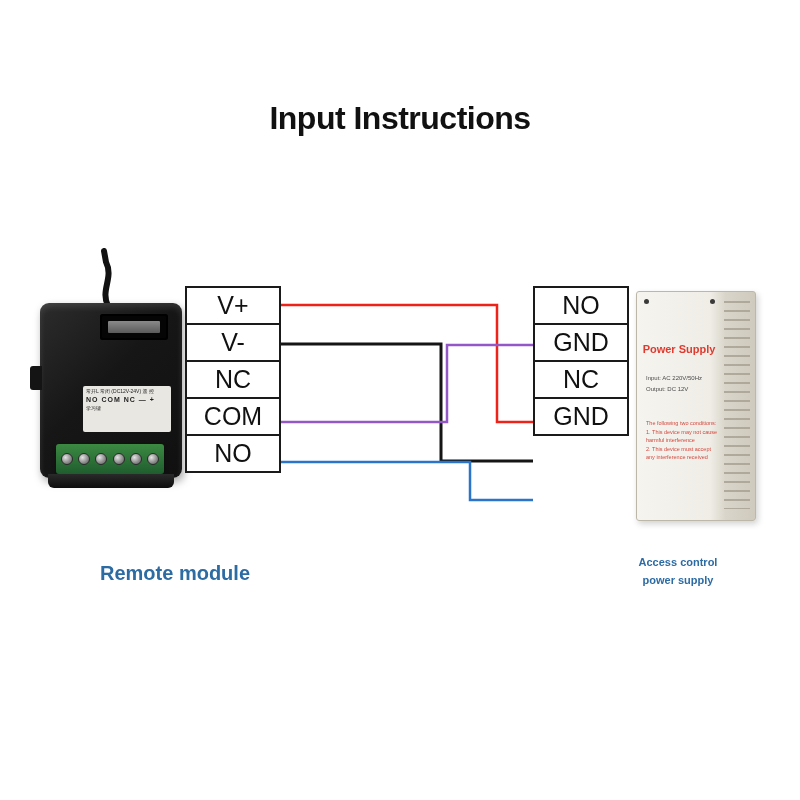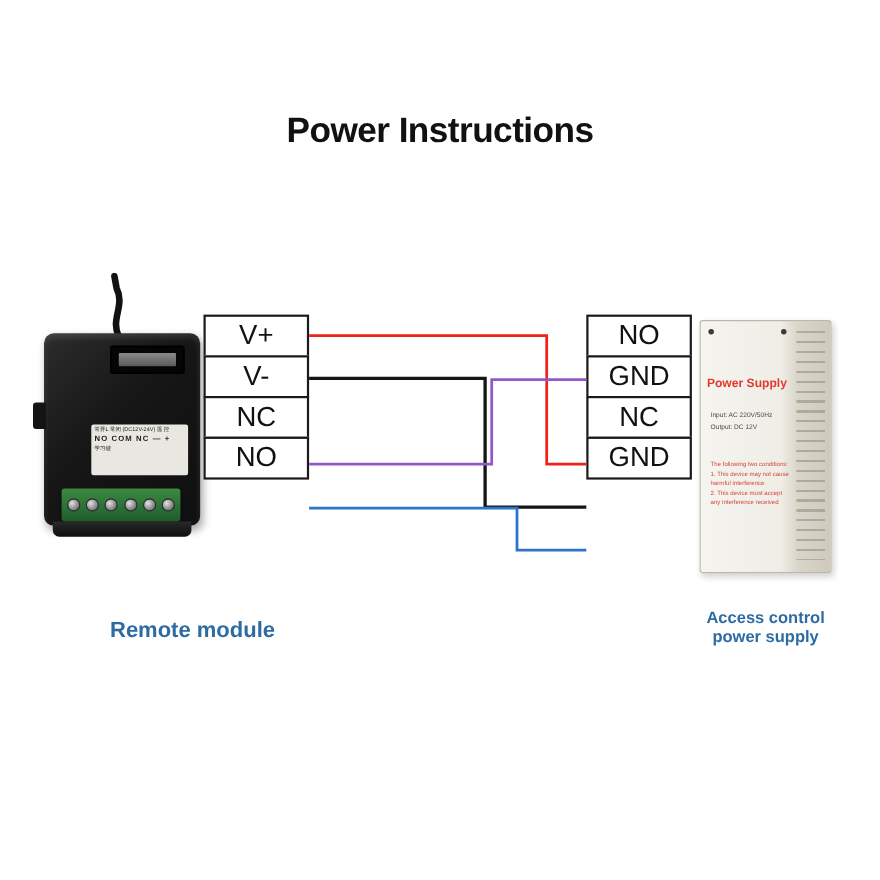--- a/index.html
+++ b/index.html
@@ -81,30 +81,30 @@
     position:absolute;left:0;top:52px;width:86px;text-align:center;
     font-size:11px;font-weight:bold;color:#e03a2f;
   }
   .psu .specs{
     position:absolute;left:10px;top:82px;width:76px;font-size:6px;line-height:11px;color:#4a4a4a;
   }
   .psu .notice{
     position:absolute;left:10px;top:128px;width:76px;font-size:5.5px;line-height:8.5px;color:#d4483e;
   }
   .caption-right{
-    position:absolute;left:630px;top:553px;width:132px;text-align:center;
-    font-size:15px;line-height:18px;color:#2d6ba3;font-weight:600;
+    position:absolute;left:612px;top:553px;width:132px;text-align:center;
+    font-size:11px;line-height:18px;color:#2d6ba3;font-weight:600;
   }
 </style>
 </head>
 <body>
 
 <div id="canvas">
 
-  <div class="title">Power Instructions</div>
+  <div class="title">Input Instructions</div>
 
   <div class="device">
     <svg width="165" height="60" style="position:absolute;left:0;top:0;">
       <path d="M80,58 C72,42 86,30 78,14 L76,3" stroke="#121212" stroke-width="6" fill="none" stroke-linecap="round"></path>
     </svg>
     <div class="body"></div>
     <div class="display">
       <div class="display-inner"></div>
     </div>
     <div class="clip"></div>
@@ -121,20 +121,21 @@
       <span class="screw"></span>
       <span class="screw"></span>
     </div>
     <div class="base"></div>
   </div>
 
   <div class="term-col" id="left-terms">
     <div class="term-box">V+</div>
     <div class="term-box">V-</div>
     <div class="term-box">NC</div>
+    <div class="term-box">COM</div>
     <div class="term-box">NO</div>
   </div>
 
   <div class="term-col" id="right-terms">
     <div class="term-box">NO</div>
     <div class="term-box">GND</div>
     <div class="term-box">NC</div>
     <div class="term-box">GND</div>
   </div>
 

